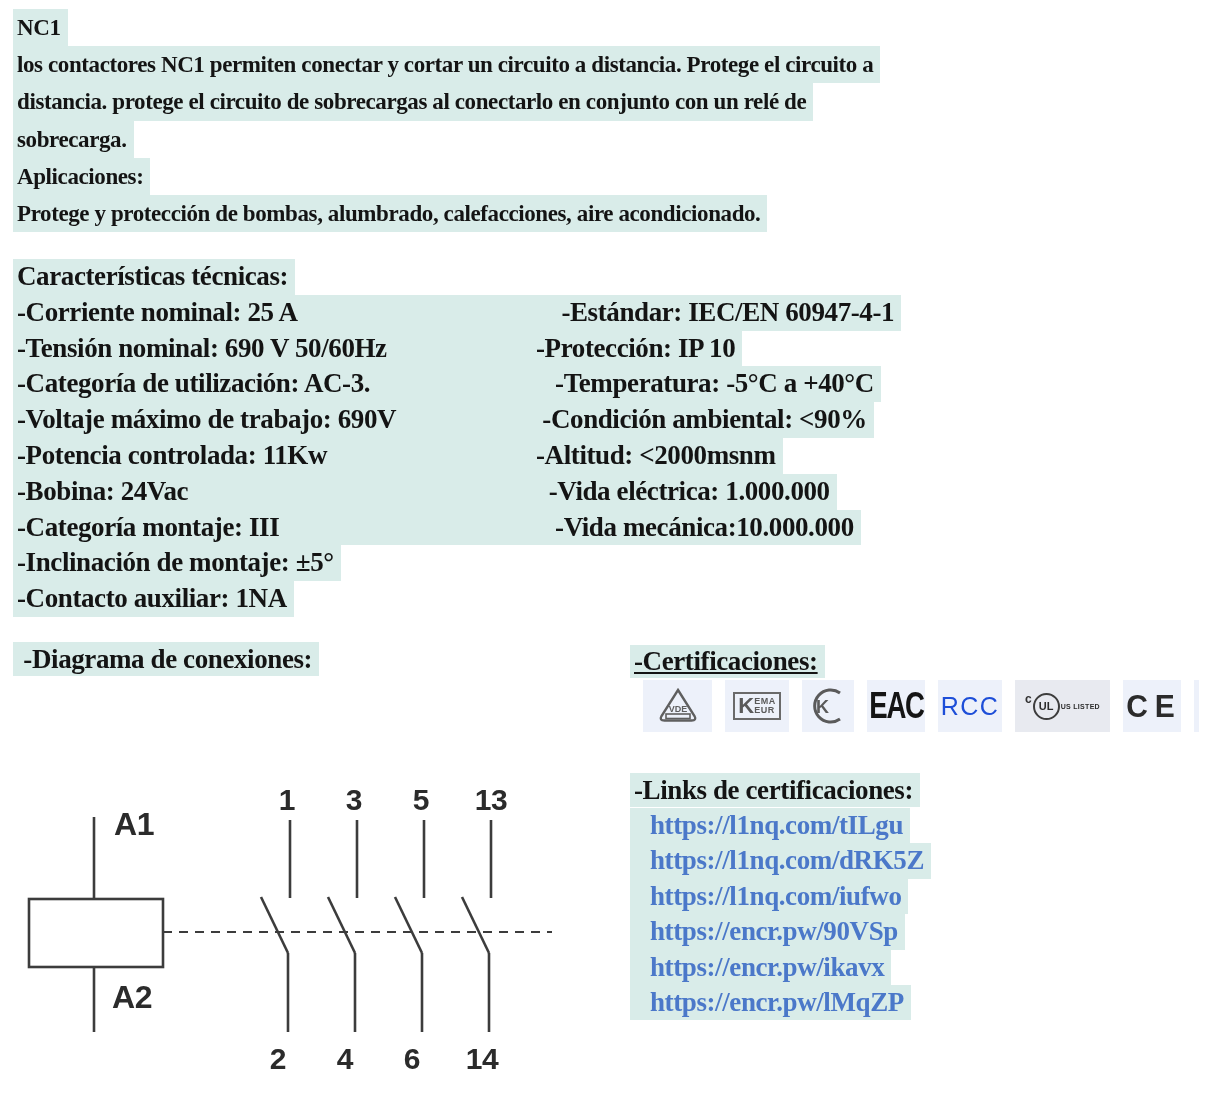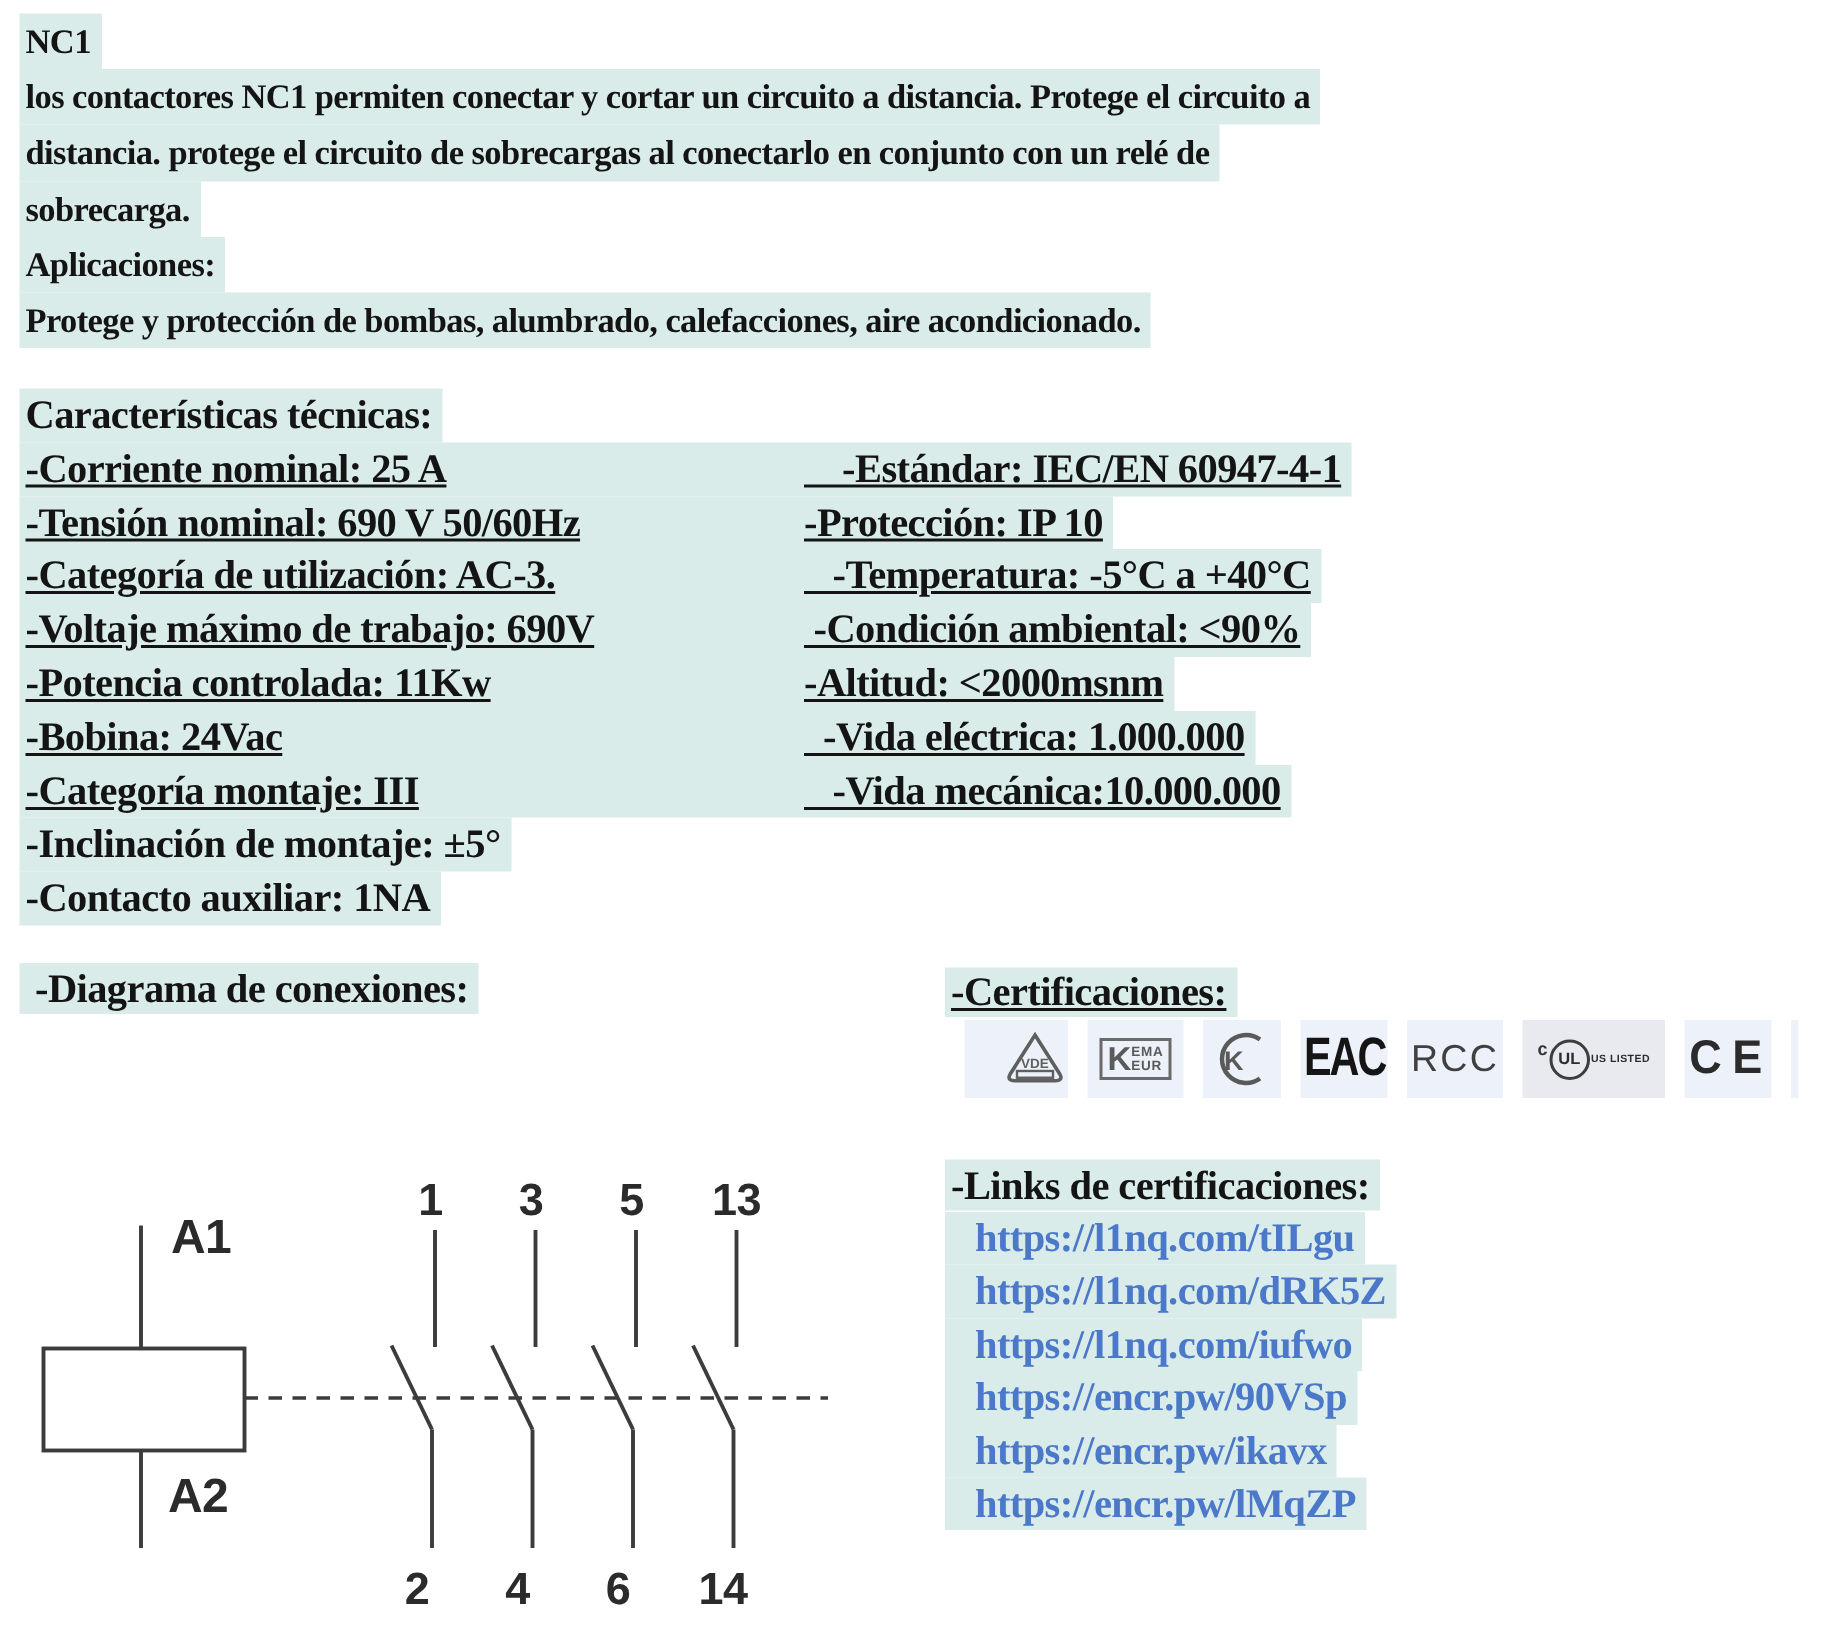--- a/index.html
+++ b/index.html
@@ -15,51 +15,51 @@
   }
   .hl{background:var(--hl);display:inline-block;padding:0 7px 0 4px;}
   
   .intro{position:absolute;left:13px;top:9px;font-size:23px;}
   .intro .line{line-height:37.2px;height:37.2px;white-space:pre;}
   .intro .hl{line-height:37.2px;}
   
   .tech{position:absolute;left:13px;top:259px;font-size:27px;}
   .tech .tline{line-height:35.8px;height:35.8px;white-space:pre;}
   .tech .hl{line-height:35.8px;}
-  .trow{display:inline-flex;text-decoration:underline;}
+  .trow{display:inline-flex;}
   .cl{min-width:519px;white-space:pre;}
   .cr{white-space:pre;}
   
   .diagram-title{position:absolute;left:13px;top:642px;font-size:27px;}
   .diagram-title .hl{line-height:34px;white-space:pre;}
   .cert-title{position:absolute;left:630px;top:645px;font-size:27px;}
   .cert-title .hl{line-height:33px;text-decoration:underline;}
   .links-title{position:absolute;left:630px;top:773px;font-size:27px;}
   .links-title .hl{line-height:34px;}
   
   .links{position:absolute;left:630px;top:808px;font-size:27px;}
   .links a{display:table;color:var(--link);text-decoration:none;cursor:pointer;padding-left:20px;}
   .links a.hl{line-height:35.4px;}
   
   .logos{position:absolute;left:643px;top:680px;display:flex;gap:13px;align-items:stretch;
          font-family:"Liberation Sans","DejaVu Sans",sans-serif;letter-spacing:0;}
   .logo{background:var(--box);height:52px;display:flex;align-items:center;justify-content:center;}
-  .logo.vde{width:69px;justify-content:flex-end;}
+  .logo.vde{width:69px;}
   .logo.kema{width:64px;}
   .logo.kc{width:52px;}
   .logo.eac{width:58px;}
   .logo.rcc{width:64px;}
   .logo.ul{width:95px;background:var(--boxalt);gap:1px;}
   .logo.ce{width:58px;}
   .logo-strip{width:5px;height:52px;background:var(--box);}
   .kemabox{border:2px solid #6a6a6a;display:flex;align-items:center;padding:1px 3px;color:#5a5a5a;background:transparent;}
   .kemaK{font-size:22px;font-weight:700;line-height:22px;}
   .kemastack{display:flex;flex-direction:column;font-size:9px;font-weight:700;line-height:9px;letter-spacing:.5px;}
   .eactxt{font-size:30px;font-weight:700;color:#151515;letter-spacing:-1.5px;transform:scaleY(1.2) scaleX(.92);}
-  .rcctxt{font-size:25px;color:#404040;letter-spacing:1.5px;font-weight:400;}
+  .rcctxt{font-size:25px;color:#1d4ed8;letter-spacing:1.5px;font-weight:400;}
   .ulc{font-size:12px;font-weight:700;color:#333;align-self:flex-start;margin-top:12px;}
   .ulcircle{width:27px;height:27px;border:2px solid #3d3d3d;border-radius:50%;display:flex;align-items:center;justify-content:center;
             font-size:11px;font-weight:700;color:#2c2c2c;}
   .ullisted{font-size:7px;font-weight:700;color:#2c2c2c;letter-spacing:.3px;}
   .cetxt{font-size:30px;font-weight:700;color:#2b2b2b;letter-spacing:7px;transform:scaleY(1.05);margin-left:4px;}
   
   .diagram-svg{position:absolute;left:0;top:780px;}
 </style>
 </head>
 <body>

